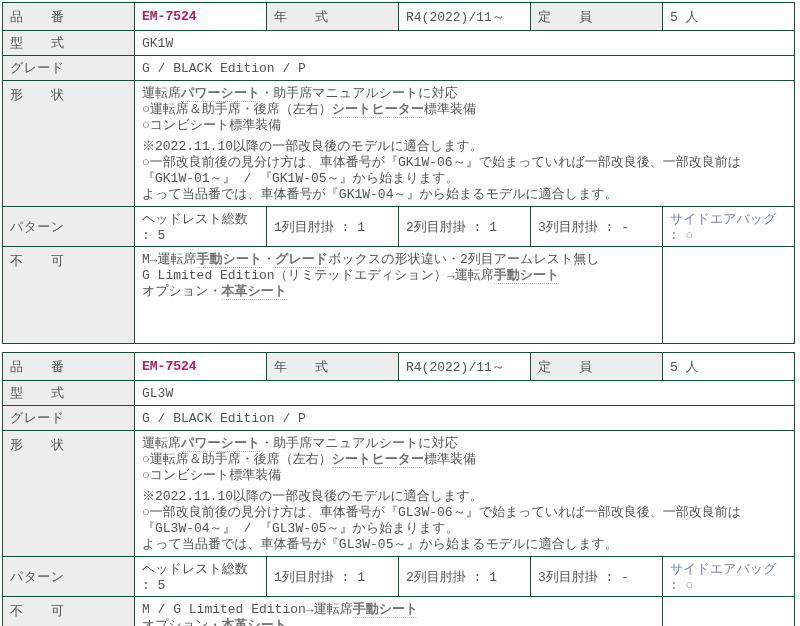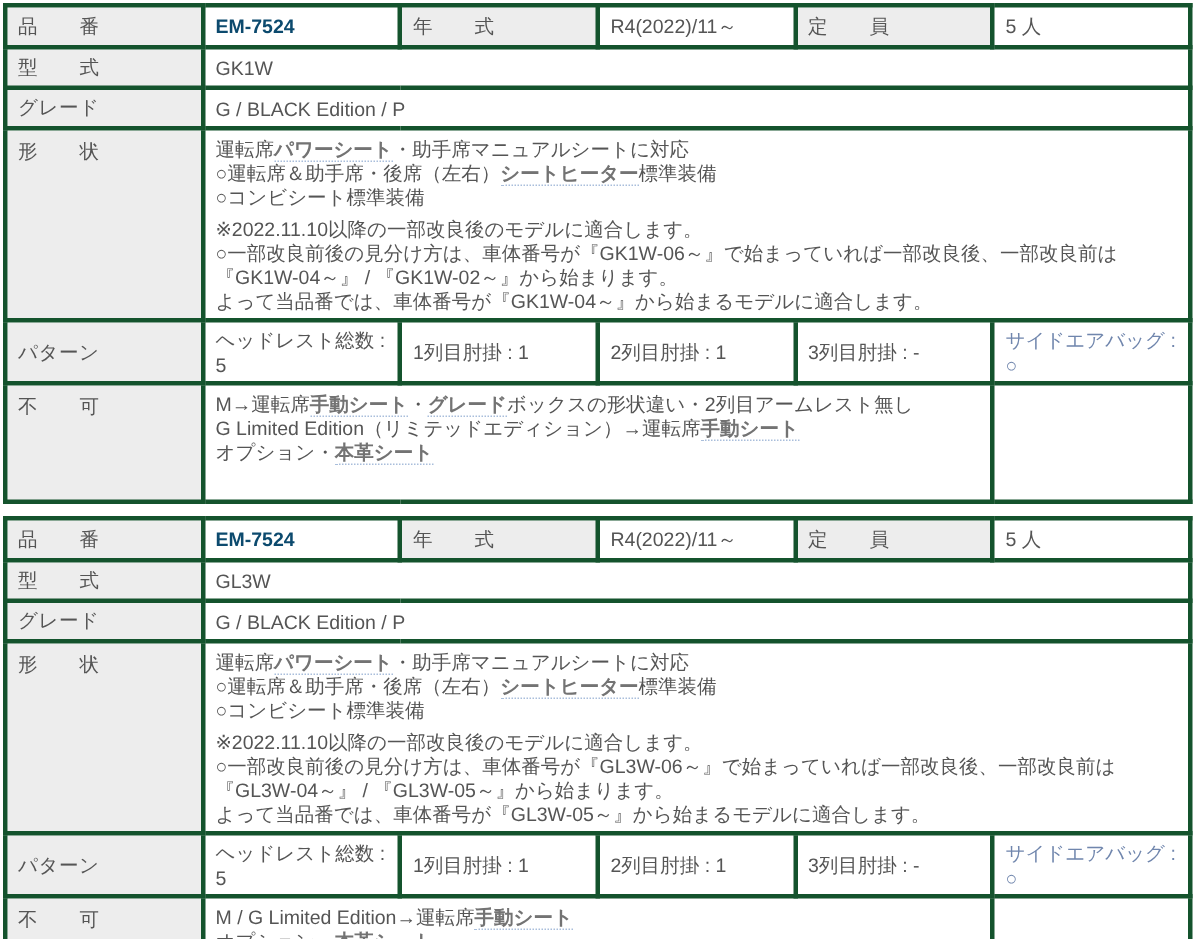--- a/index.html
+++ b/index.html
@@ -12,45 +12,46 @@
   body{ padding:2px 2px 4px 2px; width:796px; }
 
   table.spec{
     border-collapse:collapse;
     table-layout:fixed;
     width:793px;
     margin:0 0 8px 0;
   }
   table.spec col{ width:16.667%; }
   th,td{
-    border:3px solid #14532d;
+    border:1px solid #14532d;
     padding:3px 7px;
     text-align:left;
     font-weight:normal;
     vertical-align:middle;
     overflow:hidden;
+    font-family:Liberation Mono, monospace;
   }
   th{ background:#ededed; color:#555555; }
   tr.h28{ height:28px; }
   tr.h24{ height:24px;margin-top:36px; }
   tr.h116{ height:116px; }
   tr.h27{ height:27px;margin-left:34px; }
-  tr.h87{ height:79px; }
+  tr.h87{ height:97px; }
   .vtop{ vertical-align:top; padding-top:5px; }
 
   
   .jl{
     display:inline-block;
     width:54px;
     text-align:justify;
     text-align-last:justify;
     white-space:nowrap;
   }
 
-  .part-number{ color:#0c4a6e; font-weight:bold; }
+  .part-number{ color:#be185d; font-weight:bold; }
 
   .line{ line-height:16px; }
   .gap{ height:5px; }
 
   a.term{
     color:#737373;
     font-weight:bold;
     text-decoration:none;
     border-bottom:1px dotted #a9bedb;
     cursor:pointer;
@@ -91,21 +92,21 @@
     <td colspan="5">G / BLACK Edition / P</td>
   </tr>
   <tr class="h116">
     <th class="vtop"><span class="jl">形 状</span></th>
     <td colspan="5" class="vtop">
           <div class="line">運転席<a class="term">パワーシート</a>・助手席マニュアルシートに対応</div>
           <div class="line">○運転席＆助手席・後席（左右）<a class="term">シートヒーター</a>標準装備</div>
           <div class="line">○コンビシート標準装備</div>
           <div class="gap"></div>
           <div class="line">※2022.11.10以降の一部改良後のモデルに適合します。</div>
-          <div class="line">○一部改良前後の見分け方は、車体番号が『GK1W-06～』で始まっていれば一部改良後、一部改良前は『GK1W-04～』 / 『GK1W-02～』から始まります。</div>
+          <div class="line">○一部改良前後の見分け方は、車体番号が『GK1W-06～』で始まっていれば一部改良後、一部改良前は『GK1W-01～』 / 『GK1W-05～』から始まります。</div>
           <div class="line">よって当品番では、車体番号が『GK1W-04～』から始まるモデルに適合します。</div>
         </td>
   </tr>
   <tr class="h27">
     <th><span class="jl">パターン</span></th>
     <td>ヘッドレスト総数 : 5</td>
     <td>1列目肘掛 : 1</td>
     <td>2列目肘掛 : 1</td>
     <td>3列目肘掛 : -</td>
     <td><a class="airbag">サイドエアバッグ : ○</a></td>

